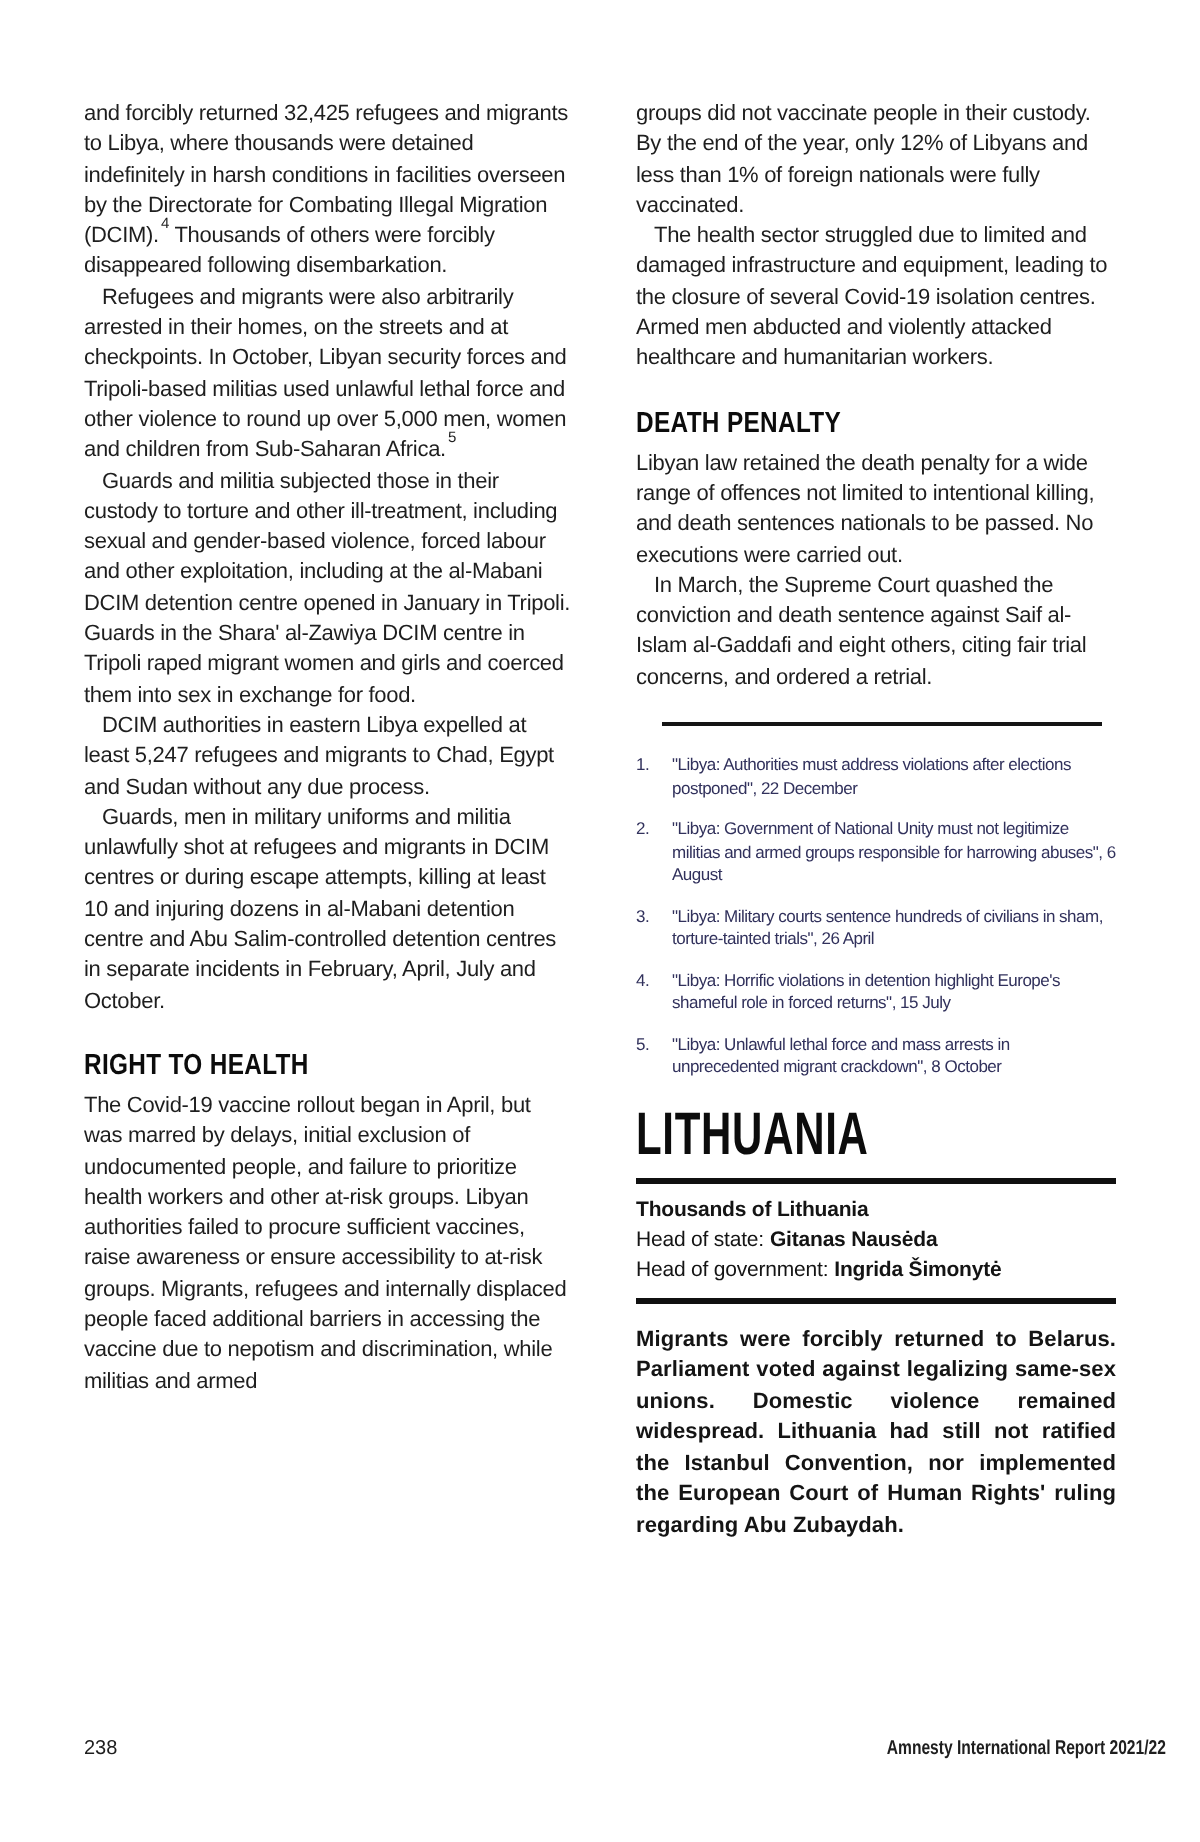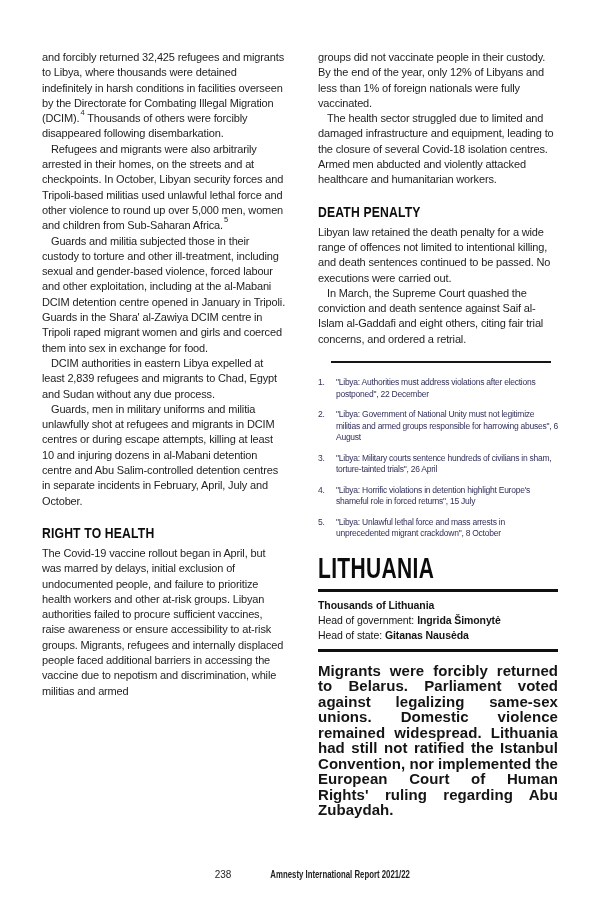--- a/index.html
+++ b/index.html
@@ -19,47 +19,47 @@
             letter-spacing:-0.25px;margin-bottom:9px;}
   .fn-num{width:18px;flex:none;}
   .fn-text{flex:1;}
   h1.country-title{margin:13px 0 0 0;font-size:30px;line-height:30px;font-weight:bold;color:#0c0c0c;
                    white-space:nowrap;transform:scaleX(0.70);transform-origin:left center;letter-spacing:0.5px;}
   .country-rule{height:3px;background:#101010;margin:6px 0 6px 0;}
   .country-info{font-size:10.5px;line-height:15px;color:#141414;letter-spacing:-0.1px;}
   .country-name{font-weight:bold;}
   .info-label{margin-right:3px;}
   .info-value{font-weight:bold;}
-  p.lead{margin:11px 0 0 0;font-size:15px;font-weight:bold;line-height:15.5px;color:#141414;
+  p.lead{margin:11px 0 0 0;font-size:11px;font-weight:bold;line-height:15.5px;color:#141414;
          letter-spacing:0.05px;text-align:justify;}
   sup.fnref{font-size:7.5px;line-height:0;position:relative;top:-3px;padding-left:1px;}
   .footer{position:absolute;top:869px;left:42px;right:61px;display:flex;
-          justify-content:center;align-items:baseline;font-size:10px;color:#1e1e1e;}
+          justify-content:space-between;align-items:baseline;font-size:10px;color:#1e1e1e;}
   .report-title{font-weight:bold;white-space:nowrap;transform:scaleX(0.78);
                 transform-origin:right center;letter-spacing:0;}
 </style>
 </head>
 <body>
 
 <div class="page">
   <div class="columns">
     <div class="col left" id="col-left">
         <p class="body">and forcibly returned 32,425 refugees and migrants to Libya, where thousands were detained indefinitely in harsh conditions in facilities overseen by the Directorate for Combating Illegal Migration (DCIM).<sup class="fnref">4</sup> Thousands of others were forcibly disappeared following disembarkation.</p>
         <p class="body indent">Refugees and migrants were also arbitrarily arrested in their homes, on the streets and at checkpoints. In October, Libyan security forces and Tripoli-based militias used unlawful lethal force and other violence to round up over 5,000 men, women and children from Sub-Saharan Africa.<sup class="fnref">5</sup></p>
         <p class="body indent">Guards and militia subjected those in their custody to torture and other ill-treatment, including sexual and gender-based violence, forced labour and other exploitation, including at the al-Mabani DCIM detention centre opened in January in Tripoli. Guards in the Shara' al-Zawiya DCIM centre in Tripoli raped migrant women and girls and coerced them into sex in exchange for food.</p>
-        <p class="body indent">DCIM authorities in eastern Libya expelled at least 2,839 refugees and migrants to Chad, Egypt and Sudan without any due process.</p>
+        <p class="body indent">DCIM authorities in eastern Libya expelled at least 5,247 refugees and migrants to Chad, Egypt and Sudan without any due process.</p>
         <p class="body indent">Guards, men in military uniforms and militia unlawfully shot at refugees and migrants in DCIM centres or during escape attempts, killing at least 10 and injuring dozens in al-Mabani detention centre and Abu Salim-controlled detention centres in separate incidents in February, April, July and October.</p>
         <h2 class="section">RIGHT TO HEALTH</h2>
         <p class="body">The Covid-19 vaccine rollout began in April, but was marred by delays, initial exclusion of undocumented people, and failure to prioritize health workers and other at-risk groups. Libyan authorities failed to procure sufficient vaccines, raise awareness or ensure accessibility to at-risk groups. Migrants, refugees and internally displaced people faced additional barriers in accessing the vaccine due to nepotism and discrimination, while militias and armed</p>
       </div>
     <div class="col right" id="col-right">
         <p class="body">groups did not vaccinate people in their custody. By the end of the year, only 12% of Libyans and less than 1% of foreign nationals were fully vaccinated.</p>
-        <p class="body indent">The health sector struggled due to limited and damaged infrastructure and equipment, leading to the closure of several Covid-18 isolation centres. Armed men abducted and violently attacked healthcare and humanitarian workers.</p>
+        <p class="body indent">The health sector struggled due to limited and damaged infrastructure and equipment, leading to the closure of several Covid-19 isolation centres. Armed men abducted and violently attacked healthcare and humanitarian workers.</p>
         <h2 class="section">DEATH PENALTY</h2>
-        <p class="body">Libyan law retained the death penalty for a wide range of offences not limited to intentional killing, and death sentences continued to be passed. No executions were carried out.</p>
+        <p class="body">Libyan law retained the death penalty for a wide range of offences not limited to intentional killing, and death sentences nationals to be passed. No executions were carried out.</p>
         <p class="body indent">In March, the Supreme Court quashed the conviction and death sentence against Saif al-Islam al-Gaddafi and eight others, citing fair trial concerns, and ordered a retrial.</p>
         <div class="fnrule"></div>
         <div class="footnotes">
           <div class="footnote">
             <span class="fn-num">1.</span>
             <span class="fn-text">"Libya: Authorities must address violations after elections postponed", 22 December</span>
           </div>
           <div class="footnote">
             <span class="fn-num">2.</span>
             <span class="fn-text">"Libya: Government of National Unity must not legitimize militias and armed groups responsible for harrowing abuses", 6 August</span>
@@ -74,22 +74,22 @@
           </div>
           <div class="footnote">
             <span class="fn-num">5.</span>
             <span class="fn-text">"Libya: Unlawful lethal force and mass arrests in unprecedented migrant crackdown", 8 October</span>
           </div>
         </div>
         <h1 class="country-title">LITHUANIA</h1>
         <div class="country-info">
           <div class="country-rule"></div>
           <div class="country-name">Thousands of Lithuania</div>
+          <div class="info-row"><span class="info-label">Head of state:</span><span class="info-value">Gitanas Nausėda</span></div>
           <div class="info-row"><span class="info-label">Head of government:</span><span class="info-value">Ingrida Šimonytė</span></div>
-          <div class="info-row"><span class="info-label">Head of state:</span><span class="info-value">Gitanas Nausėda</span></div>
           <div class="country-rule"></div>
         </div>
         <p class="lead">Migrants were forcibly returned to Belarus. Parliament voted against legalizing same-sex unions. Domestic violence remained widespread. Lithuania had still not ratified the Istanbul Convention, nor implemented the European Court of Human Rights' ruling regarding Abu Zubaydah.</p>
       </div>
   </div>
   <div class="footer">
     <span class="page-num">238</span>
     <span class="report-title">Amnesty International Report 2021/22</span>
   </div>
 </div>

